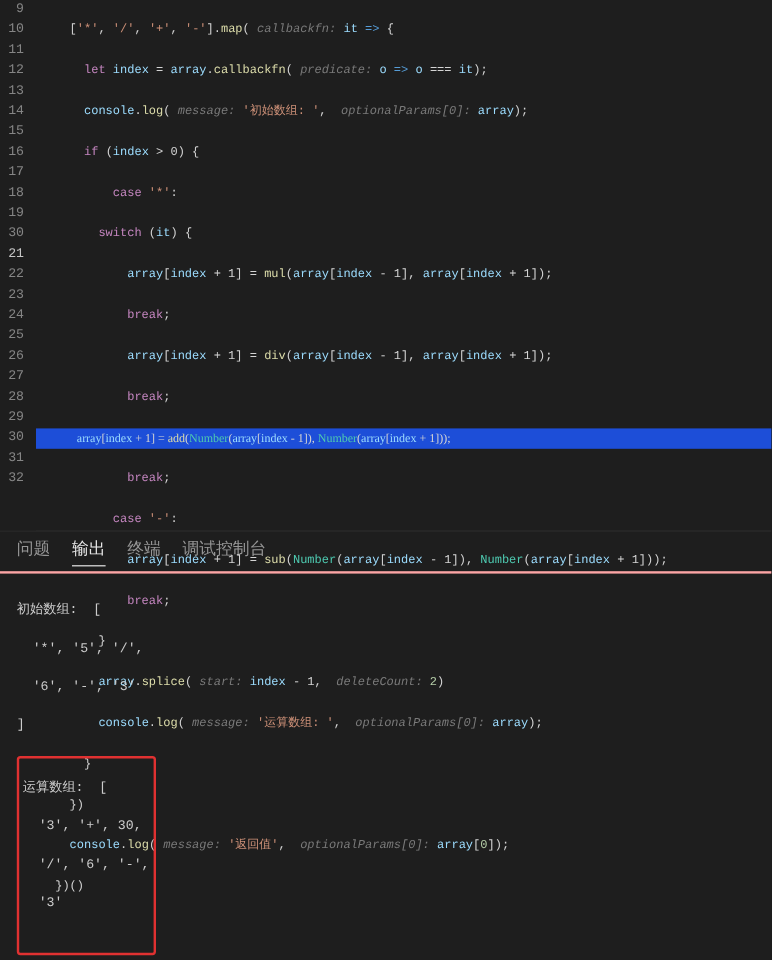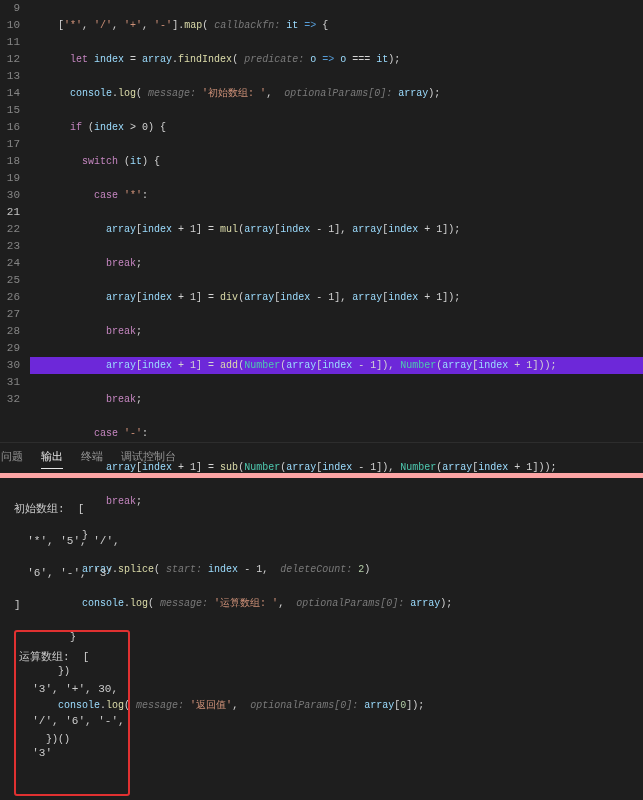--- a/index.html
+++ b/index.html
@@ -34,21 +34,22 @@
   line-height: 17px;
   font-size: 10px;
   white-space: pre;
   position: relative;
 }
 .code-line {
   height: 17px;
   padding-left: 4px;
 }
 .code-line.hl {
-  background: #6d28d9;
+  background: #1d4ed8;
+  font-family: Liberation Serif, serif;
 }
 
 
 .kw { color: #c586c0; }
 .var { color: #9cdcfe; }
 .fn { color: #dcdcaa; }
 .str { color: #ce9178; }
 .num { color: #b5cea8; }
 .param { color: #7a7a7a; font-style: italic; }
 .type { color: #4ec9b0; }
@@ -57,24 +58,24 @@
 
 
 .panel {
   border-top: 1px solid #2d2d2d;
   background: #1e1e1e;
   height: 358px;
 }
 .tabs {
   display: flex;
   gap: 18px;
-  padding: 6px 14px 4px 1px;
-  font-size: 11px;
+  padding: 6px 14px 4px 14px;
+  font-size: 14px;
   color: #969696;
-  border-bottom: 5px solid #fca5a5;
+  border-bottom: 2px solid #fca5a5;
 }
 .tab { cursor: pointer; padding-bottom: 4px; }
 .tab.active { color: #e7e7e7; border-bottom: 1px solid #e7e7e7; }
 .output {
   padding: 7px 14px;
   font-size: 11px;
   line-height: 16px;
   color: #cccccc;
   white-space: pre-wrap;
   position: relative;
@@ -114,25 +115,25 @@
     <div>27</div>
     <div>28</div>
     <div>29</div>
     <div>30</div>
     <div>31</div>
     <div>32</div>
   </div>
 
   <div class="code">
 <div class="code-line">    [<span class="str">'*'</span>, <span class="str">'/'</span>, <span class="str">'+'</span>, <span class="str">'-'</span>].<span class="fn">map</span>( <span class="param">callbackfn:</span> <span class="var">it</span> <span class="const">=&gt;</span> {</div>
-<div class="code-line">      <span class="kw">let</span> <span class="var">index</span> = <span class="var">array</span>.<span class="fn">findIndex</span>( <span class="param">predicate:</span> <span class="var">o</span> <span class="const">=&gt;</span> <span class="var">o</span> <span class="op">===</span> <span class="var">it</span>);</div>
+<div class="code-line">      <span class="kw">let</span> <span class="var">index</span> = <span class="var">array</span>.<span class="fn">callbackfn</span>( <span class="param">predicate:</span> <span class="var">o</span> <span class="const">=&gt;</span> <span class="var">o</span> <span class="op">===</span> <span class="var">it</span>);</div>
 <div class="code-line">      <span class="var">console</span>.<span class="fn">log</span>( <span class="param">message:</span> <span class="str">'初始数组: '</span>,  <span class="param">optionalParams[0]:</span> <span class="var">array</span>);</div>
 <div class="code-line">      <span class="kw">if</span> (<span class="var">index</span> <span class="op">&gt; 0</span>) {</div>
+<div class="code-line">          <span class="kw">case</span> <span class="str">'*'</span>:</div>
 <div class="code-line">        <span class="kw">switch</span> (<span class="var">it</span>) {</div>
-<div class="code-line">          <span class="kw">case</span> <span class="str">'*'</span>:</div>
 <div class="code-line">            <span class="var">array</span>[<span class="var">index</span> <span class="op">+ 1</span>] = <span class="fn">mul</span>(<span class="var">array</span>[<span class="var">index</span> <span class="op">- 1</span>], <span class="var">array</span>[<span class="var">index</span> <span class="op">+ 1</span>]);</div>
 <div class="code-line">            <span class="kw">break</span>;</div>
 <div class="code-line">            <span class="var">array</span>[<span class="var">index</span> <span class="op">+ 1</span>] = <span class="fn">div</span>(<span class="var">array</span>[<span class="var">index</span> <span class="op">- 1</span>], <span class="var">array</span>[<span class="var">index</span> <span class="op">+ 1</span>]);</div>
 <div class="code-line">            <span class="kw">break</span>;</div>
 <div class="code-line hl">            <span class="var">array</span>[<span class="var">index</span> <span class="op">+ 1</span>] = <span class="fn">add</span>(<span class="type">Number</span>(<span class="var">array</span>[<span class="var">index</span> <span class="op">- 1</span>]), <span class="type">Number</span>(<span class="var">array</span>[<span class="var">index</span> <span class="op">+ 1</span>]));</div>
 <div class="code-line">            <span class="kw">break</span>;</div>
 <div class="code-line">          <span class="kw">case</span> <span class="str">'-'</span>:</div>
 <div class="code-line">            <span class="var">array</span>[<span class="var">index</span> <span class="op">+ 1</span>] = <span class="fn">sub</span>(<span class="type">Number</span>(<span class="var">array</span>[<span class="var">index</span> <span class="op">- 1</span>]), <span class="type">Number</span>(<span class="var">array</span>[<span class="var">index</span> <span class="op">+ 1</span>]));</div>
 <div class="code-line">            <span class="kw">break</span>;</div>
 <div class="code-line">        }</div>

